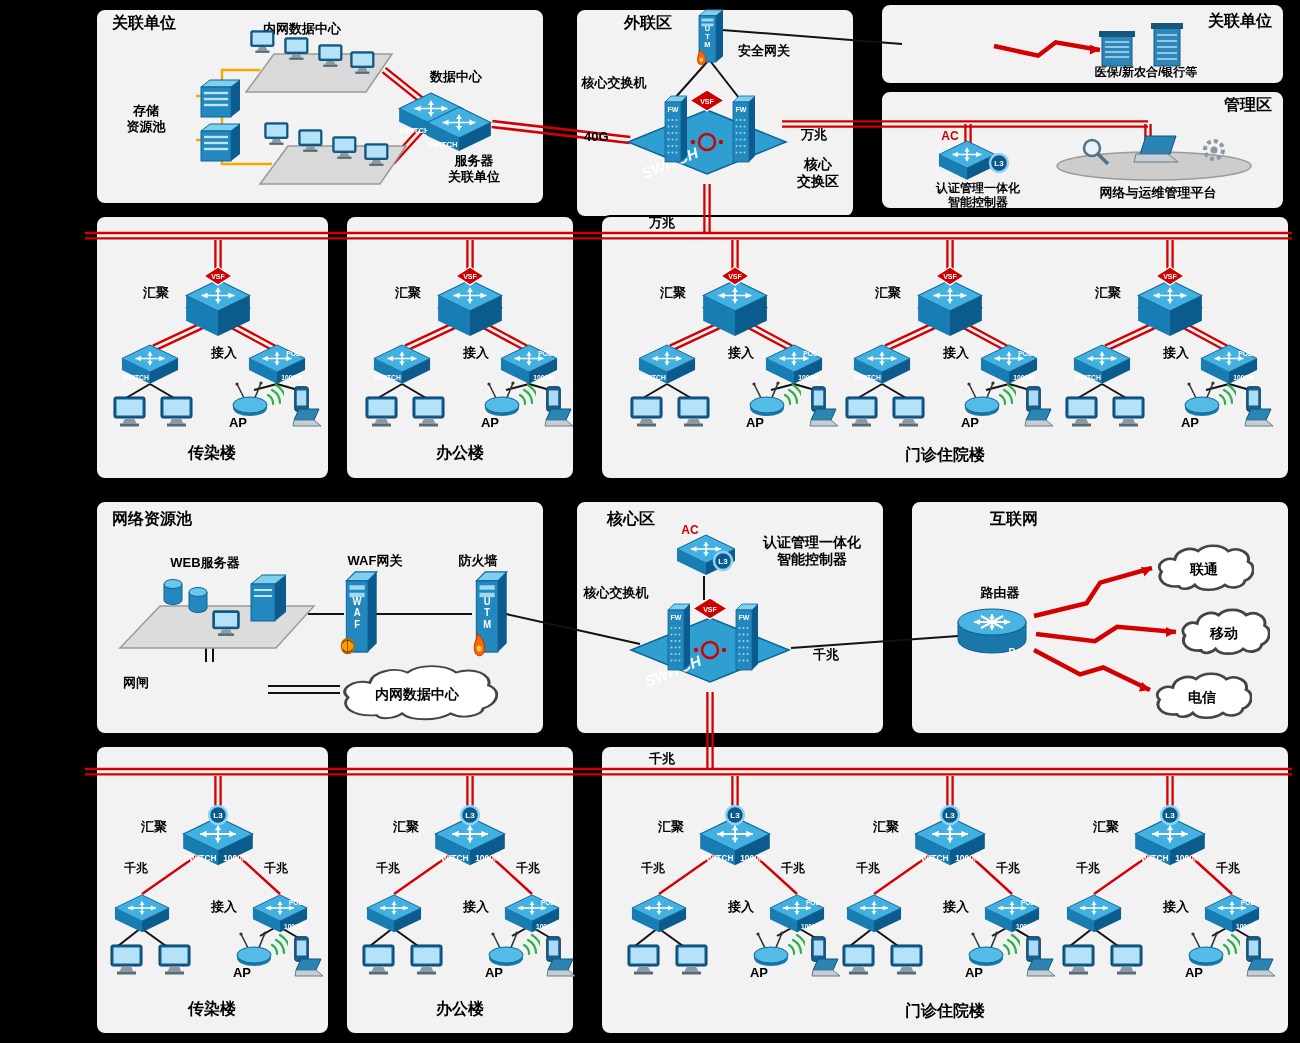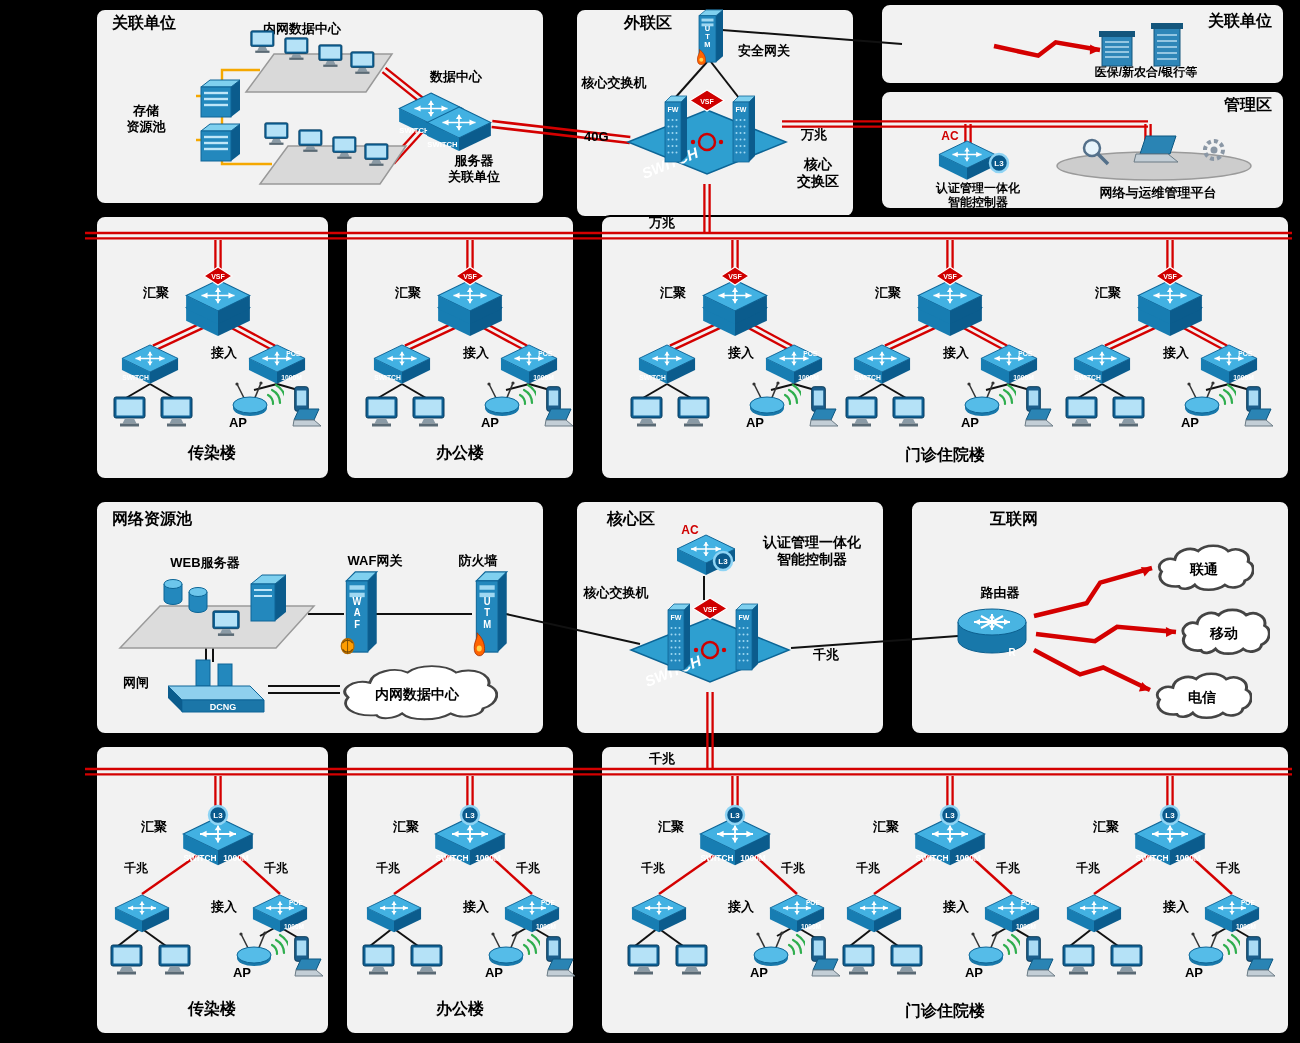--- a/index.html
+++ b/index.html
@@ -944,28 +944,20 @@
             <polygon points="22,10 29,4 29,52 22,58" fill="#0b5c8d"></polygon>
             <rect x="5" y="10" width="17" height="48" fill="#2388bd" stroke="#0e6597" stroke-width="0.8"></rect>
             <rect x="7.5" y="13" width="12" height="3" fill="#9fd8f2"></rect>
             <rect x="7.5" y="18" width="12" height="3" fill="#9fd8f2"></rect>
             <text class="vtx" x="13.5" y="26"><tspan x="13.5" dy="0">U</tspan><tspan x="13.5" dy="8">T</tspan><tspan x="13.5" dy="8">M</tspan></text>
             <path d="M3.5,57 C2.5,51 6.5,49 5.5,45 C9.5,48 11.5,52 11.5,55.5 a4,4.2 0 0 1 -8,1.5 z" fill="#ff6400" stroke="#a52d00" stroke-width="0.6"></path>
             <circle cx="7.3" cy="55.6" r="2" fill="#ffd24a"></circle>
           </g>
         </svg></div>
       <div class="lbl " style="left:136px;top:676px">网闸</div>
-      <div class="ic" style="left:162px;top:654px;width:106px;height:64px"><svg width="106" height="64" viewBox="0 0 106 64">
-          <rect x="34" y="6" width="14" height="26" fill="#2388bd" stroke="#0e6597"></rect>
-          <rect x="56" y="10" width="14" height="22" fill="#2388bd" stroke="#0e6597"></rect>
-          <polygon points="6,32 88,32 102,46 20,46" fill="#8fd0ee" stroke="#0e6597"></polygon>
-          <polygon points="20,46 102,46 102,58 20,58" fill="#1b76a8" stroke="#0e6597"></polygon>
-          <polygon points="6,32 20,46 20,58 6,44" fill="#0b5c8d"></polygon>
-          <text x="61" y="56" class="it" style="font-size:9px">DCNG</text>
-        </svg></div>
       <div class="ic" style="left:336px;top:664px;width:162px;height:58px"><svg width="162" height="58" viewBox="0 0 162 58">
           <g transform="scale(1.35,0.8529411764705882)">
             <path d="M30,60 C12,62 3,50 9,39 C1,30 13,17 25,22 C27,9 43,3 53,10 C61,0 81,0 89,10 C101,3 116,12 113,25 C123,31 120,47 109,52 C108,61 93,65 85,58 C75,67 55,67 49,58 C43,65 32,65 30,60 Z" fill="#fff" stroke="#444" stroke-width="2.22"></path>
           </g>
           <text x="81" y="35" class="cl" style="font-size:14px">内网数据中心</text>
         </svg></div>
       <div class="ic" style="left:676px;top:534px;width:60px;height:42px"><svg width="60" height="42" viewBox="0 0 60 42">
           <g transform="scale(1)">
             <polygon points="30,1 59,15 30,29 1,15" fill="#42b1e2" stroke="#0e6597" stroke-width="1"></polygon>
             <polygon points="1,15 30,29 30,41 1,27" fill="#177db2"></polygon>

